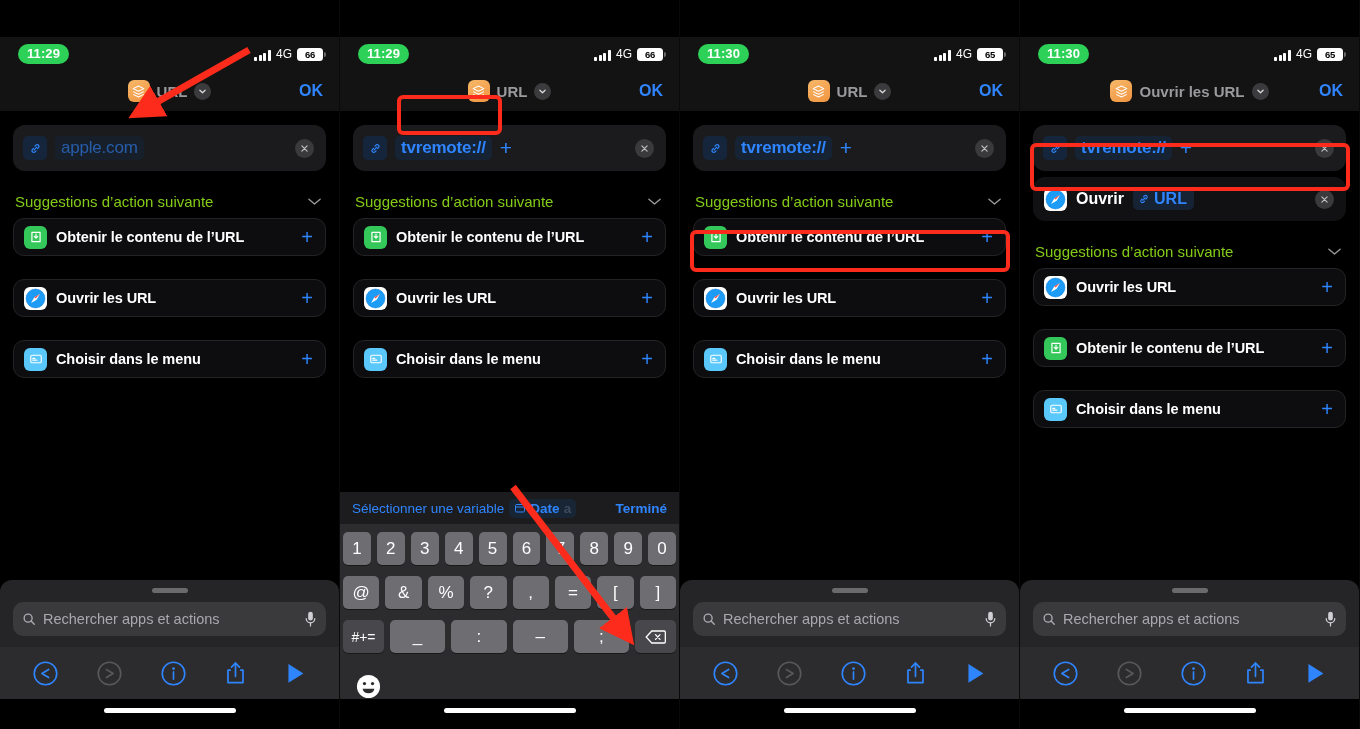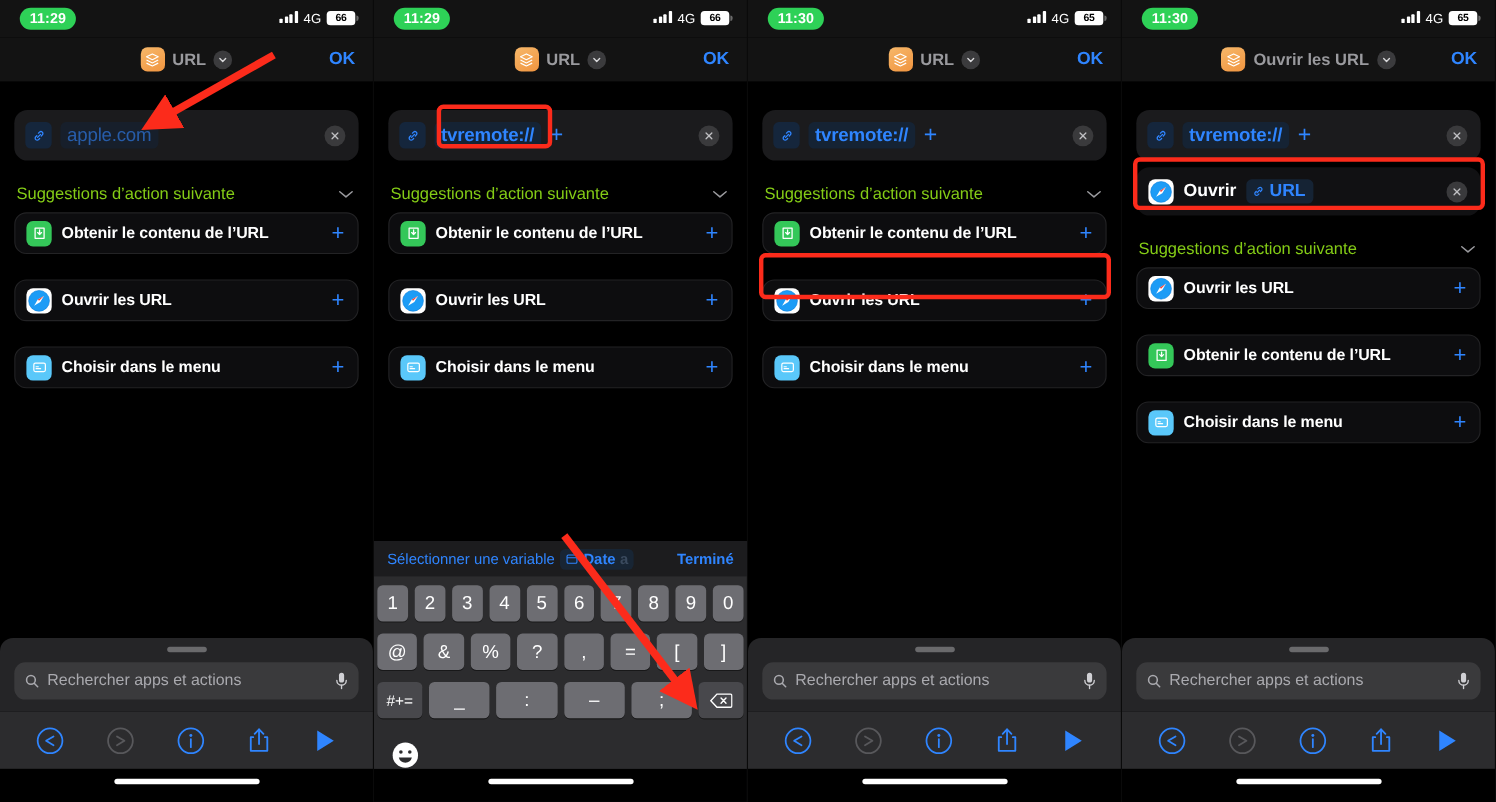--- a/index.html
+++ b/index.html
@@ -17,26 +17,27 @@
     border-right: 1px solid #0a0a0a;
     overflow: hidden;
   }
   .phone:last-child { border-right: none; }
 
   
   .statusbar {
     height: 34px; display: flex; align-items: center;
     justify-content: space-between; padding: 0 16px 0 18px;
     background: #131313;
+    margin-top: 37px;
   }
   .clock-pill {
     background: #2ed157; color: #fff; font-size: 13px; font-weight: 700;
     border-radius: 11px; padding: 2px 9px 3px; letter-spacing: .1px;
   }
-  .status-right { display: flex; align-items: flex-start; gap: 5px; }
+  .status-right { display: flex; align-items: flex-end; gap: 5px; }
   .bars { display: flex; align-items: flex-end; gap: 1.5px; height: 11px; }
   .bars i { width: 3px; background: #fff; border-radius: .8px; display: block; }
   .bars i:nth-child(1){height:4px} .bars i:nth-child(2){height:6px}
   .bars i:nth-child(3){height:8.5px} .bars i:nth-child(4){height:11px}
   .net { color: #fff; font-size: 12px; font-weight: 500; }
   .batt {
     position: relative; width: 26px; height: 13px; border-radius: 3.5px;
     background: #fff; color: #000; font-size: 9.5px; font-weight: 700;
     display: flex; align-items: center; justify-content: center;
     letter-spacing: -.2px;
@@ -63,21 +64,21 @@
     width: 17px; height: 17px; border-radius: 50%; background: #3b3b3d;
     display: flex; align-items: center; justify-content: center; flex: none;
   }
   .chev-circle svg { width: 9px; height: 9px; }
   .nav-ok {
     position: absolute; right: 16px; color: #2f85ff;
     font-size: 16px; font-weight: 700;
   }
 
   
-  .content { padding: 14px 13px 0; margin-top: 12px; }
+  .content { padding: 14px 13px 0; }
 
   .urlfield {
     height: 46px; background: #1b1b1d; border-radius: 12px;
     display: flex; align-items: center; padding: 0 12px 0 10px;
     position: relative; gap: 8px;
   }
   .link-chip {
     width: 24px; height: 24px; border-radius: 5px; flex: none;
     background: #15263c; display: flex; align-items: center; justify-content: center;
   }

